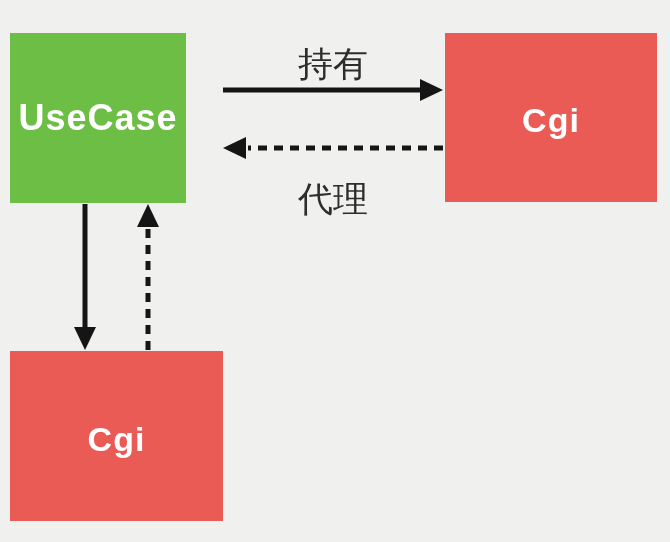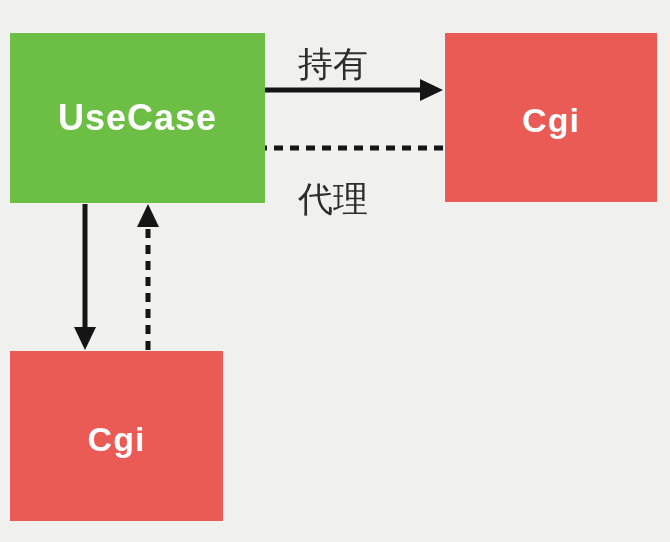--- a/index.html
+++ b/index.html
@@ -28,21 +28,21 @@
     justify-content: center;
   }
   .node-label {
     color: #FFFFFF;
     font-weight: 700;
     letter-spacing: 1px;
   }
   .node-usecase {
     left: 10px;
     top: 33px;
-    width: 255px;
+    width: 176px;
     height: 170px;
     background: #6CBE45;
   }
   .node-usecase .node-label {
     font-size: 36px;
   }
   .node-cgi-right {
     left: 445px;
     top: 33px;
     width: 212px;

